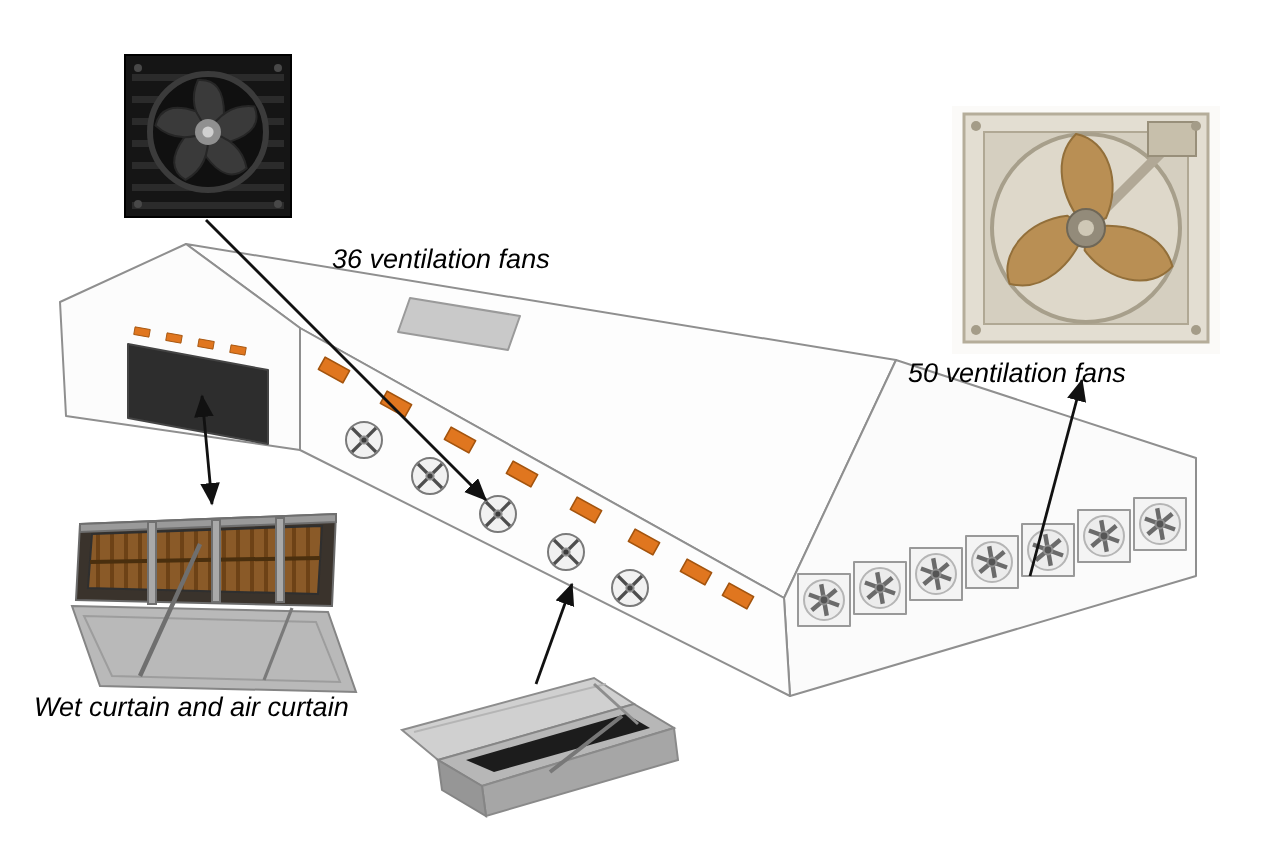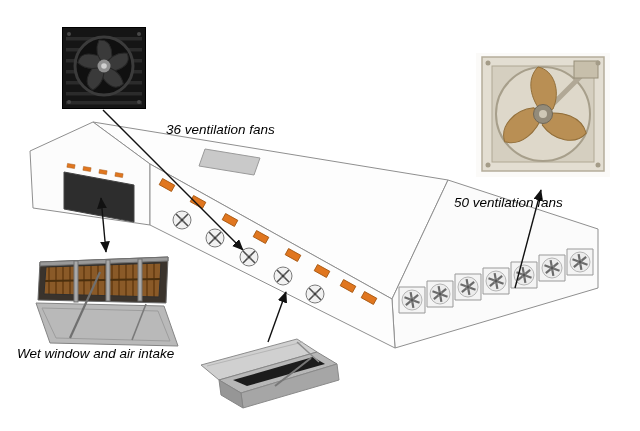--- a/index.html
+++ b/index.html
@@ -189,16 +189,16 @@
       <polygon points="20,44 118,16 138,28 42,57" fill="#b7b7b7" stroke="#868686"></polygon>
       <polygon points="34,44 114,21 126,28 48,50" fill="#1c1c1c"></polygon>
       <polygon points="42,57 138,28 140,44 44,72" fill="#a6a6a6" stroke="#8a8a8a"></polygon>
       <polygon points="20,44 42,57 44,72 22,59" fill="#969696" stroke="#858585"></polygon>
       <line x1="112" y1="22" x2="76" y2="50" stroke="#787878" stroke-width="2"></line>
       <line x1="98" y1="6" x2="120" y2="26" stroke="#8d8d8d" stroke-width="1.5"></line>
     </svg>
   </div>
 
   <div class="label" style="left:166px; top:82px;margin-top:40px;">36 ventilation fans</div>
-  <div class="label" style="left:454px; top:195px;">50 ventilation fans</div>
-  <div class="label" style="left:17px; top:346px;">Wet window and air intake</div>
+  <div class="label" style="left:454px; top:179px;">50 ventilation fans</div>
+  <div class="label" style="left:17px; top:346px;">Wet curtain and air curtain</div>
 
 </div>
 
 </body></html>

